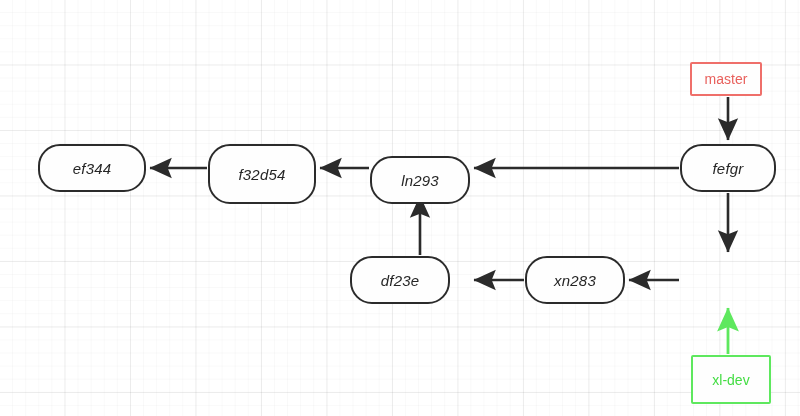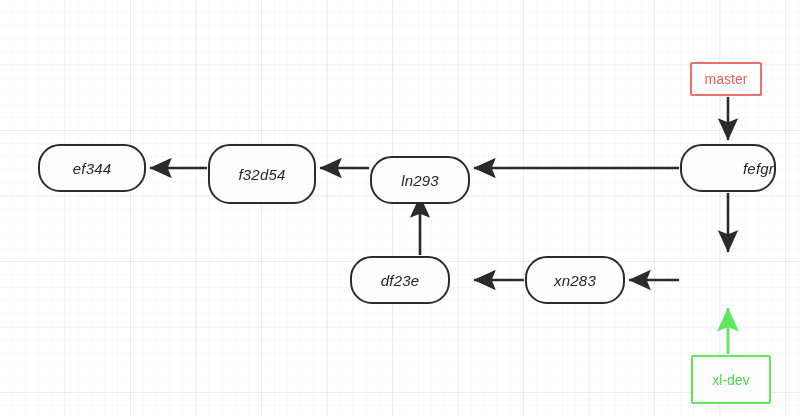--- a/index.html
+++ b/index.html
@@ -115,21 +115,21 @@
   </div>
 
   <div class="node" style="left:208px; top:144px; width:108px; height:60px;">
     <span>f32d54</span>
   </div>
 
   <div class="node" style="left:370px; top:144px; width:100px; height:48px;margin-top:12px;">
     <span>ln293</span>
   </div>
 
-  <div class="node" style="left:680px; top:144px; width:96px; height:48px;justify-content:flex-end;">
+  <div class="node" style="left:680px; top:144px; width:96px; height:48px;">
     <span>fefgr</span>
   </div>
 
   <div class="node" style="left:350px; top:256px; width:100px; height:48px;">
     <span>df23e</span>
   </div>
 
   <div class="node" style="left:525px; top:256px; width:100px; height:48px;">
     <span>xn283</span>
   </div>

